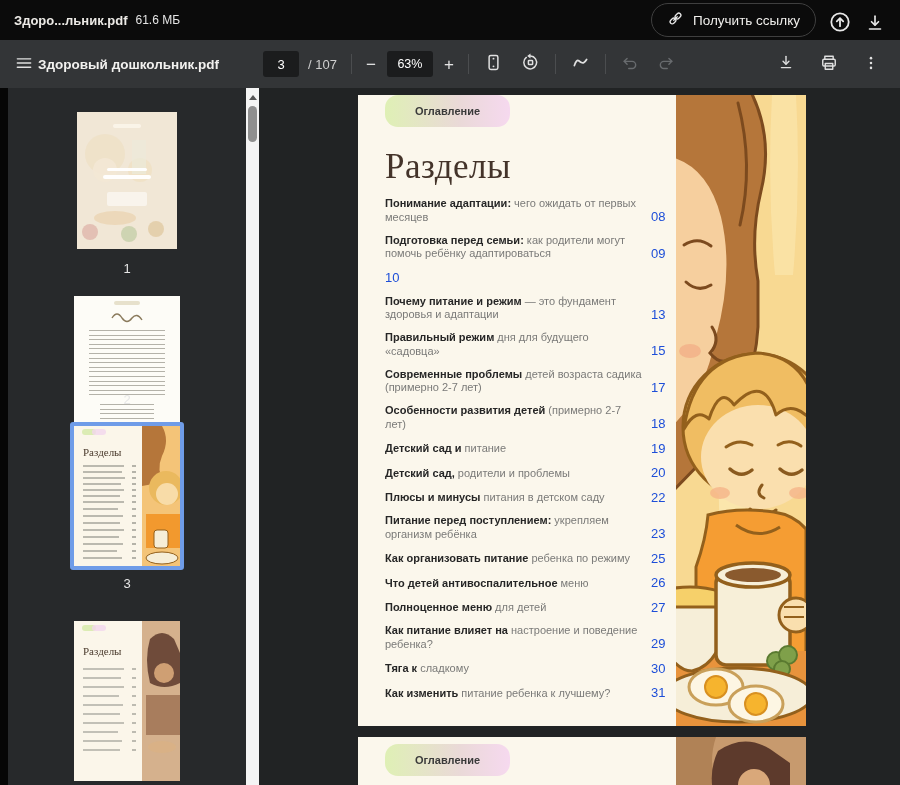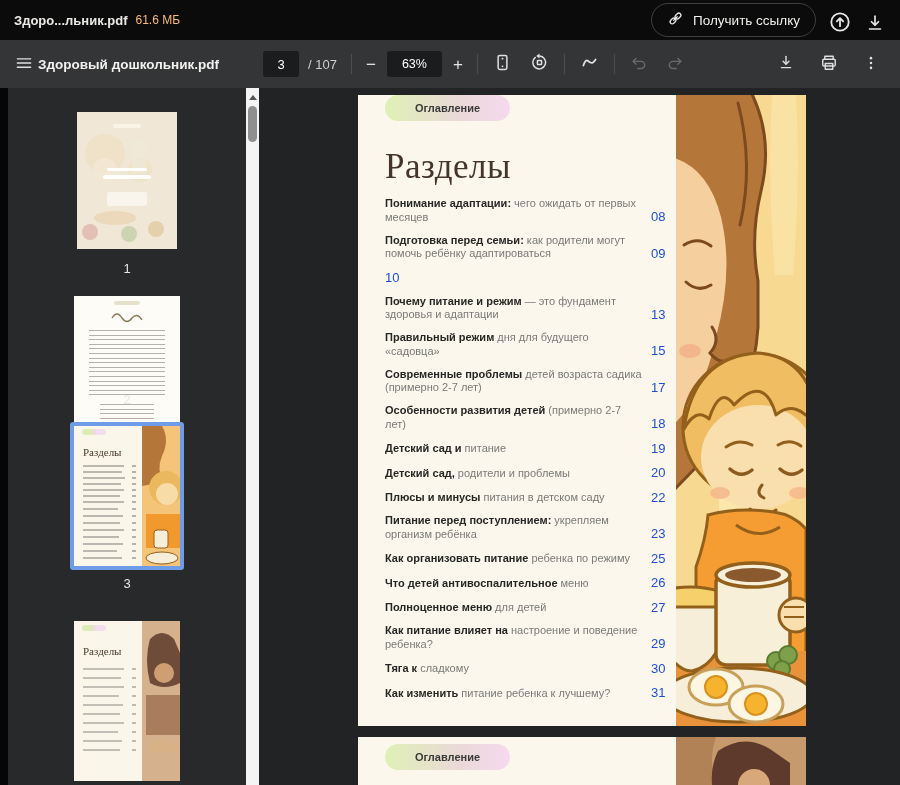--- a/index.html
+++ b/index.html
@@ -2,35 +2,35 @@
 <html><head>
 <meta charset="utf-8">
 <style>
   * { margin:0; padding:0; box-sizing:border-box; }
   html,body { width:900px; height:785px; overflow:hidden; background:#212324;
               font-family:"Liberation Sans", sans-serif; }
 
   
   .topbar { height:40px; background:#0b0b0b; display:flex; align-items:center; padding:0 14px; }
   .tb-name { color:#eceae6; font-size:13px; font-weight:700; }
-  .tb-size { color:#fdba74; font-size:12px; margin-left:8px; }
+  .tb-size { color:#e5e5e5; font-size:12px; margin-left:8px; }
   .tb-right { margin-left:auto; display:flex; align-items:flex-end; gap:12px; }
   .getlink { display:flex; align-items:center; gap:9px; color:#f0efec; font-size:13.5px;
              border:1px solid #3f3f3f; border-radius:17px; padding:6px 15px; background:transparent; cursor:pointer; }
   .iconbtn { background:none; border:none; cursor:pointer; display:flex; align-items:center; justify-content:center; padding:0; }
   .icn { stroke:#e8e8e8; fill:none; stroke-width:1.8; stroke-linecap:round; stroke-linejoin:round; }
 
   
   .toolbar { height:48px; background:#333537; display:flex; align-items:center; padding:0 14px; }
   .doc-title { color:#f2f1ef; font-size:13.5px; font-weight:700; margin-left:4px; }
   .pg-input { width:36px; height:26px; background:#1b1c1d; border:none; border-radius:3px;
               color:#fff; font-size:13px; text-align:center; margin-left:44px; font-family:inherit; }
   .pg-total { color:#cfcfcf; font-size:13px; margin-left:9px; }
   .tdiv { width:1px; height:20px; background:#4b4d4f; margin:0 14px; }
-  .zoombox { width:55px; height:26px; background:#1b1c1d; border-radius:3px; color:#fff;
+  .zoombox { width:46px; height:26px; background:#1b1c1d; border-radius:3px; color:#fff;
              font-size:12.5px; display:flex; align-items:center; justify-content:center; margin:0 11px; cursor:pointer; }
   .tbtn { background:none; border:none; cursor:pointer; display:flex; align-items:center; color:#e4e4e4; padding:0; }
   .tico { stroke:#e0e0e0; fill:none; stroke-width:1.7; stroke-linecap:round; stroke-linejoin:round; }
   .tico-dis { stroke:#686b6e; }
   .gap16 { margin-left:16px; }
   .minusplus { color:#e4e4e4; font-size:17px; line-height:1; }
   .tb2-right { margin-left:auto; display:flex; align-items:center; gap:23px; padding-right:6px; }
 
   
   .content { height:697px; display:flex; }
@@ -52,21 +52,21 @@
   .scrollbar { width:13px; background:#f4f4f4; position:relative; }
   .sb-up { position:absolute; top:3px; left:0; width:13px; height:12px; display:flex; align-items:center; justify-content:center; cursor:pointer; }
   .sb-up:after { content:""; border-left:4px solid transparent; border-right:4px solid transparent; border-bottom:5px solid #555; }
   .sb-thumb { position:absolute; top:18px; left:2px; width:9px; height:36px; background:#8f8f8f; border-radius:5px; cursor:pointer; }
 
   .main { flex:1; position:relative; overflow:hidden; background:#212324; }
   .page { position:absolute; left:99px; width:448px; background:#fbf7ec; }
   .page3 { top:7px; height:631px; }
   .page4 { top:649px; height:60px; }
 
-  .badge { position:absolute; left:27px; top:0; height:26px; padding:0 30px; border-radius:13px;
+  .badge { position:absolute; left:27px; top:0; height:32px; padding:0 30px; border-radius:13px;
            background:linear-gradient(90deg,#dff0b5 0%,#ead9d8 60%,#f6d9ef 100%);
            display:flex; align-items:center; font-size:11px; font-weight:700; color:#3a3a3a; }
   .p4badge { top:7px; }
   .sec-title { position:absolute; left:27px; top:52px; font-family:"Liberation Serif", serif;
                font-size:35px; color:#44342a; letter-spacing:0.5px; }
   .toc { position:absolute; left:27px; top:102px; width:292px; }
   .toc-row { display:flex; align-items:flex-end; margin-bottom:9.5px; }
   .toc-txt { flex:1; font-size:11px; line-height:13.5px; color:#7a7a78; padding-right:8px; }
   .toc-txt b { color:#262626; font-weight:700; }
   .toc-pg { flex-shrink:0; width:26px; font-size:13px; color:#1d4ed8; }

